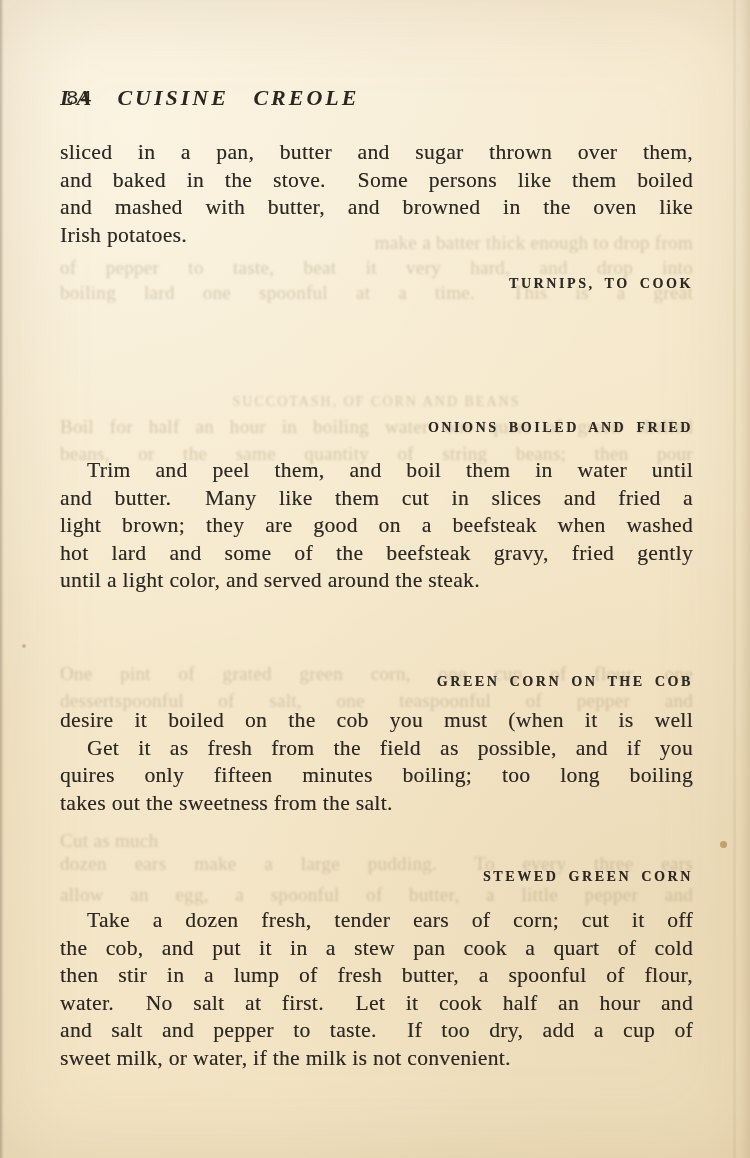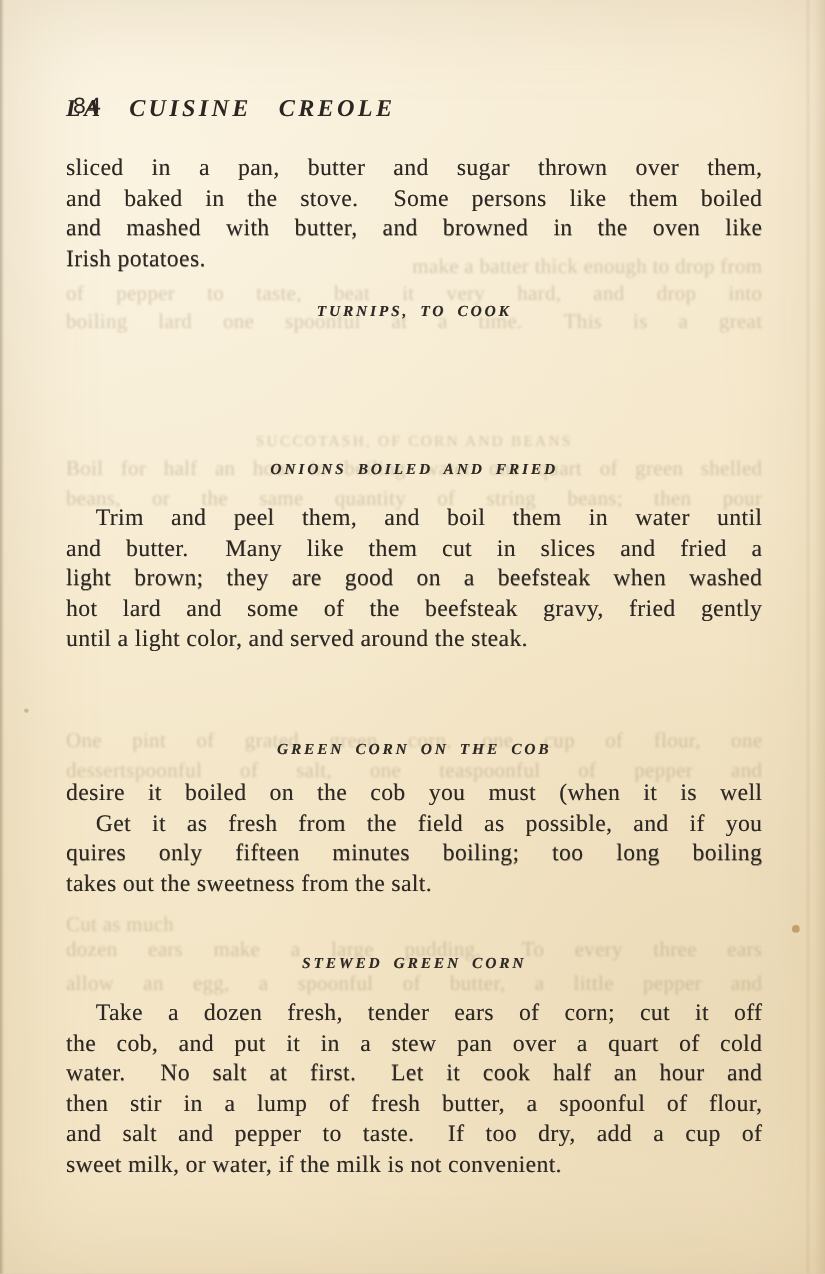--- a/index.html
+++ b/index.html
@@ -64,27 +64,26 @@
     letter-spacing: 0.35px;
     z-index: 2;
     text-shadow: 0.3px 0.3px 0.5px rgba(45,40,35,0.45);
   }
   .para .line { text-align: justify; text-align-last: justify; }
   .para .line.last { text-align-last: left; }
   .para .line.first { text-indent: 27px; }
 
   .sec-head {
     position: absolute; left: 60px; width: 633px; margin: 0;
-    text-align: center;
+    text-align: right;
     font-size: 14px; font-weight: bold;
     letter-spacing: 2.6px; word-spacing: 4px;
     color: #2d2823;
     z-index: 2;
     text-shadow: 0.3px 0.3px 0.5px rgba(45,40,35,0.4);
-    font-style: italic;
   }
 </style>
 </head>
 <body>
 
 <div class="page">
 
   <div class="edge-left"></div>
   <div class="edge-right"></div>
   <div class="crease"></div>
@@ -134,20 +133,20 @@
   <div class="para" style="top:707px">
       <div class="line">desire it boiled on the cob you must (when it is well</div>
       <div class="line first">Get it as fresh from the field as possible, and if you</div>
       <div class="line">quires only fifteen minutes boiling; too long boiling</div>
       <div class="line last">takes out the sweetness from the salt.</div>
     </div>
 
   <h2 class="sec-head" style="top:869px">STEWED GREEN CORN</h2>
   <div class="para" style="top:907px">
       <div class="line first">Take a dozen fresh, tender ears of corn; cut it off</div>
-      <div class="line">the cob, and put it in a stew pan over a quart of cold</div>
+      <div class="line">the cob, and put it in a stew pan cook a quart of cold</div>
+      <div class="line">then stir in a lump of fresh butter, a spoonful of flour,</div>
       <div class="line">water.  No salt at first.  Let it cook half an hour and</div>
-      <div class="line">then stir in a lump of fresh butter, a spoonful of flour,</div>
       <div class="line">and salt and pepper to taste.  If too dry, add a cup of</div>
       <div class="line last">sweet milk, or water, if the milk is not convenient.</div>
     </div>
 
 </div>
 
 </body></html>

